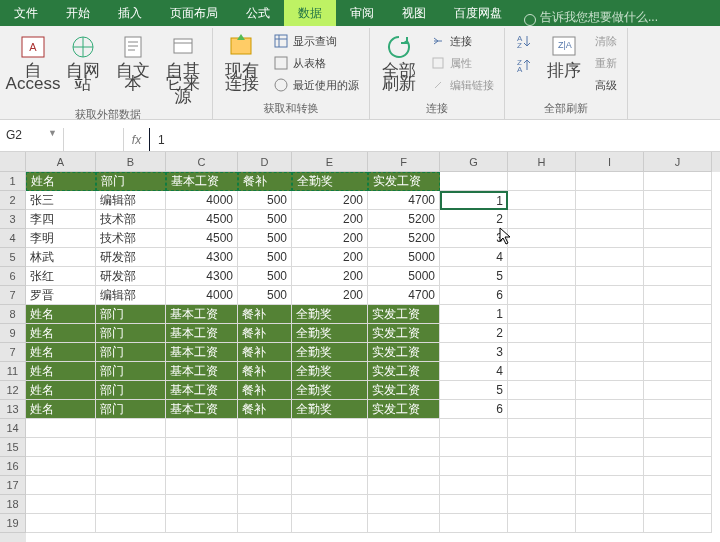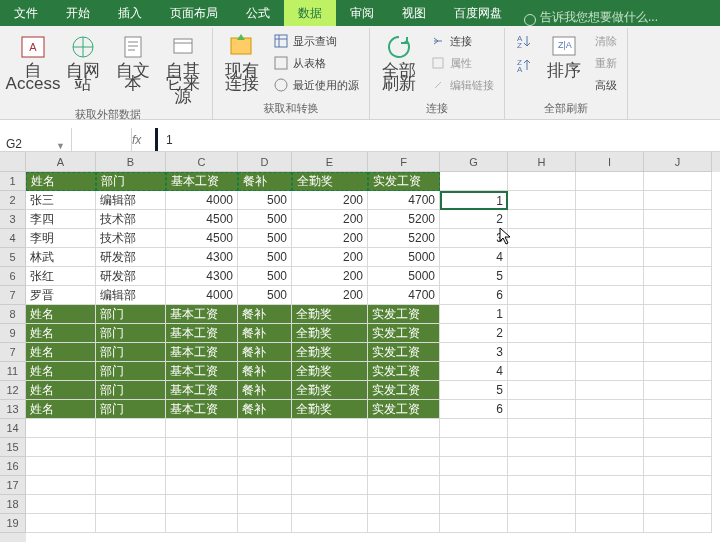--- a/index.html
+++ b/index.html
@@ -15,23 +15,23 @@
 .group-label{text-align:center;font-size:11px;color:#666;padding:2px 0 3px}
 .big-btn{display:flex;flex-direction:column;align-items:center;width:46px;text-align:center;cursor:pointer;padding:2px}
 .big-btn .ico{width:30px;height:30px;margin-bottom:2px;display:flex;align-items:center;justify-content:center}
 .big-btn .lbl{font-size:17px;line-height:13px;color:#444}
 .sm-btn{display:flex;align-items:center;gap:4px;height:22px;padding:0 4px;font-size:11px;color:#444;cursor:pointer}
 .sm-btn .ico{width:16px;height:16px;display:flex;align-items:center;justify-content:center}
 .vstack{display:flex;flex-direction:column}
 .dim{color:#999}
 svg{display:block}
 .name-box-row{display:flex;background:#fff;border-bottom:1px solid #d4d4d4;height:24px;margin-top:8px}
-.name-box{width:72px;border-right:1px solid #d4d4d4;display:flex;align-items:flex-end;padding:0 6px;font-size:12px}
+.name-box{width:64px;border-right:1px solid #d4d4d4;display:flex;align-items:flex-start;padding:0 6px;font-size:12px}
 .name-box .dd{margin-left:auto;color:#888;font-size:9px}
-.fx-btn{width:26px;display:flex;align-items:center;justify-content:flex-start;border-right:3px solid #0f172a}
+.fx-btn{width:26px;display:flex;align-items:center;justify-content:center;border-right:1px solid #0f172a}
 .fx{font-style:italic;color:#777;font-size:12px}
 .formula-bar{flex:1;display:flex;align-items:center;padding:0 8px;font-size:12px}
 .sheet{display:flex;height:calc(542px - 26px - 94px - 32px)}
 .row-hdrs{display:flex;flex-direction:column;background:#e6e6e6}
 .corner{width:26px;height:20px;background:#e6e6e6;border-right:1px solid #ccc;border-bottom:1px solid #ccc}
 .row-hdr{width:26px;height:19px;border-right:1px solid #ccc;border-bottom:1px solid #ccc;display:flex;align-items:center;justify-content:center;font-size:11px;color:#555;background:#e6e6e6}
 .grid{flex:1;overflow:hidden}
 .col-hdrs{display:flex;background:#e6e6e6;height:20px}
 .col-hdr{border-right:1px solid #ccc;border-bottom:1px solid #ccc;display:flex;align-items:center;justify-content:center;font-size:11px;color:#555;height:20px}
 .rows{display:flex;flex-direction:column}

